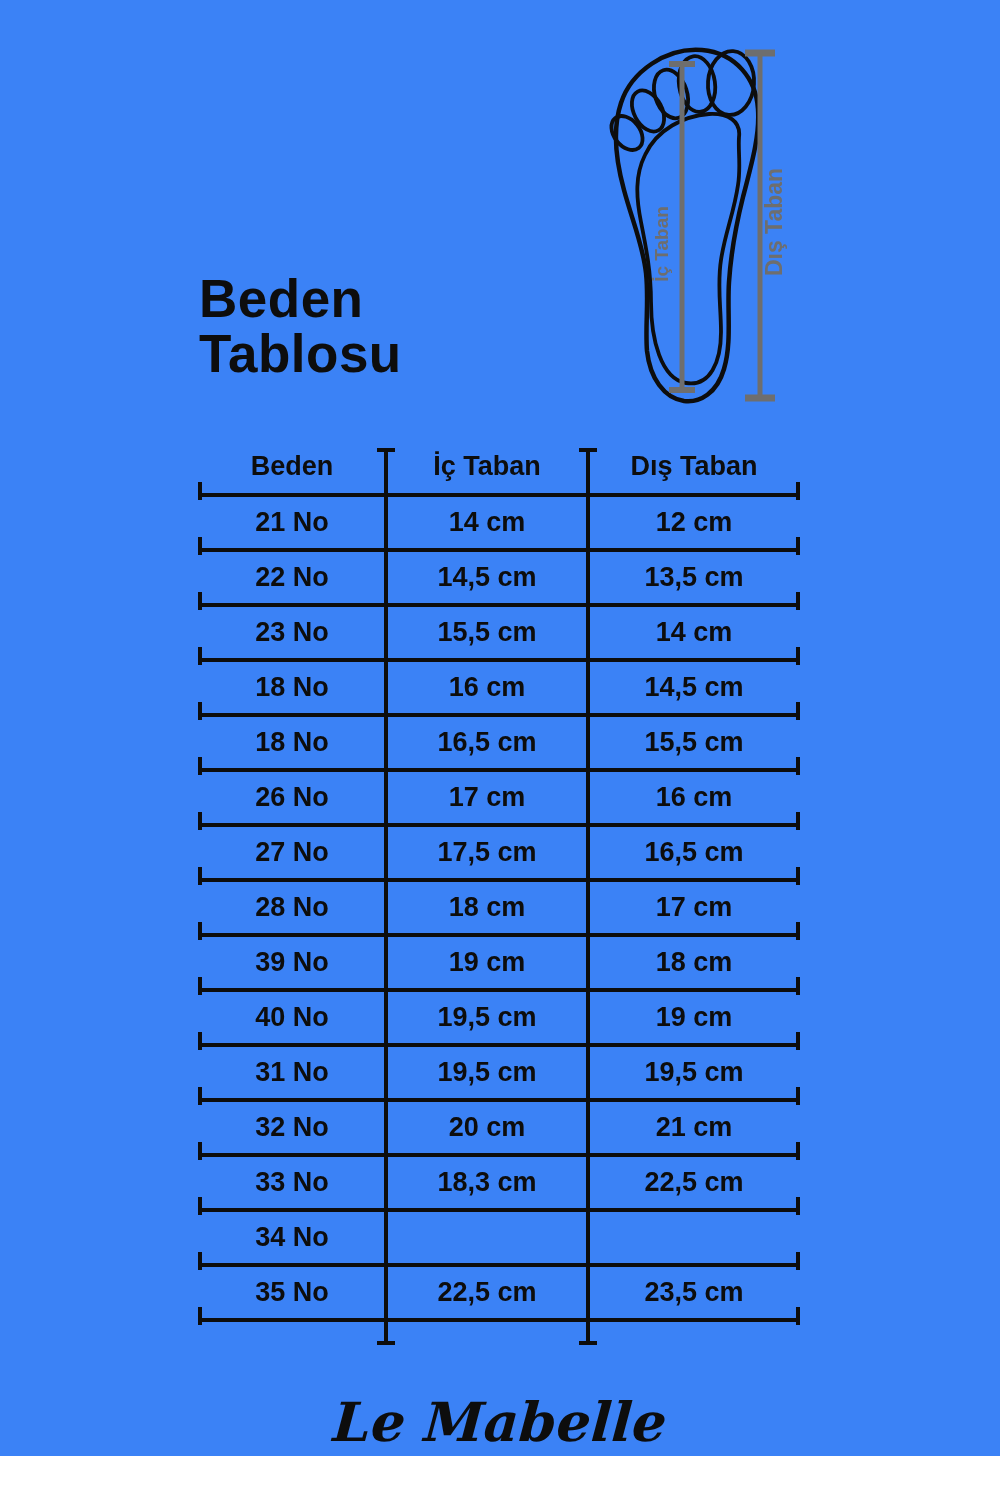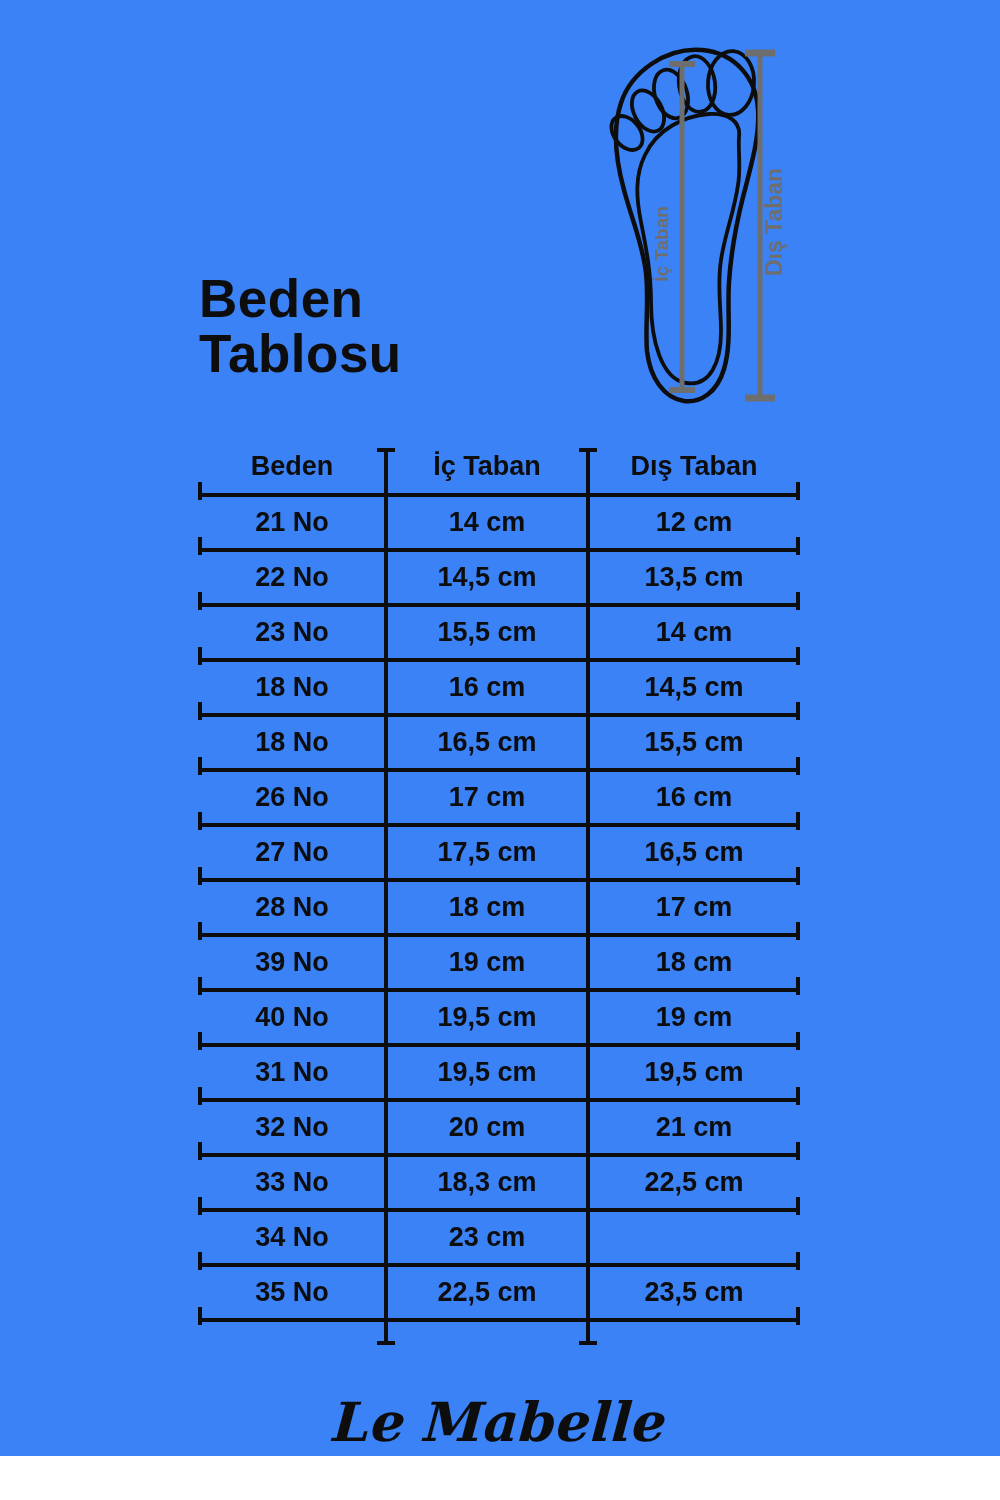--- a/index.html
+++ b/index.html
@@ -218,21 +218,20 @@
   <div class="row">
     <div class="cell">33 No</div>
     <div class="cell">18,3 cm</div>
     <div class="cell">22,5 cm</div>
     <span class="tick-l"></span>
     <span class="tick-r"></span>
   </div>
 
   <div class="row">
     <div class="cell">34 No</div>
-    <div class="cell">23 cm</div>
     <span class="tick-l"></span>
     <span class="tick-r"></span>
   </div>
 
   <div class="row">
     <div class="cell">35 No</div>
     <div class="cell">22,5 cm</div>
     <div class="cell">23,5 cm</div>
     <span class="tick-l"></span>
     <span class="tick-r"></span>

